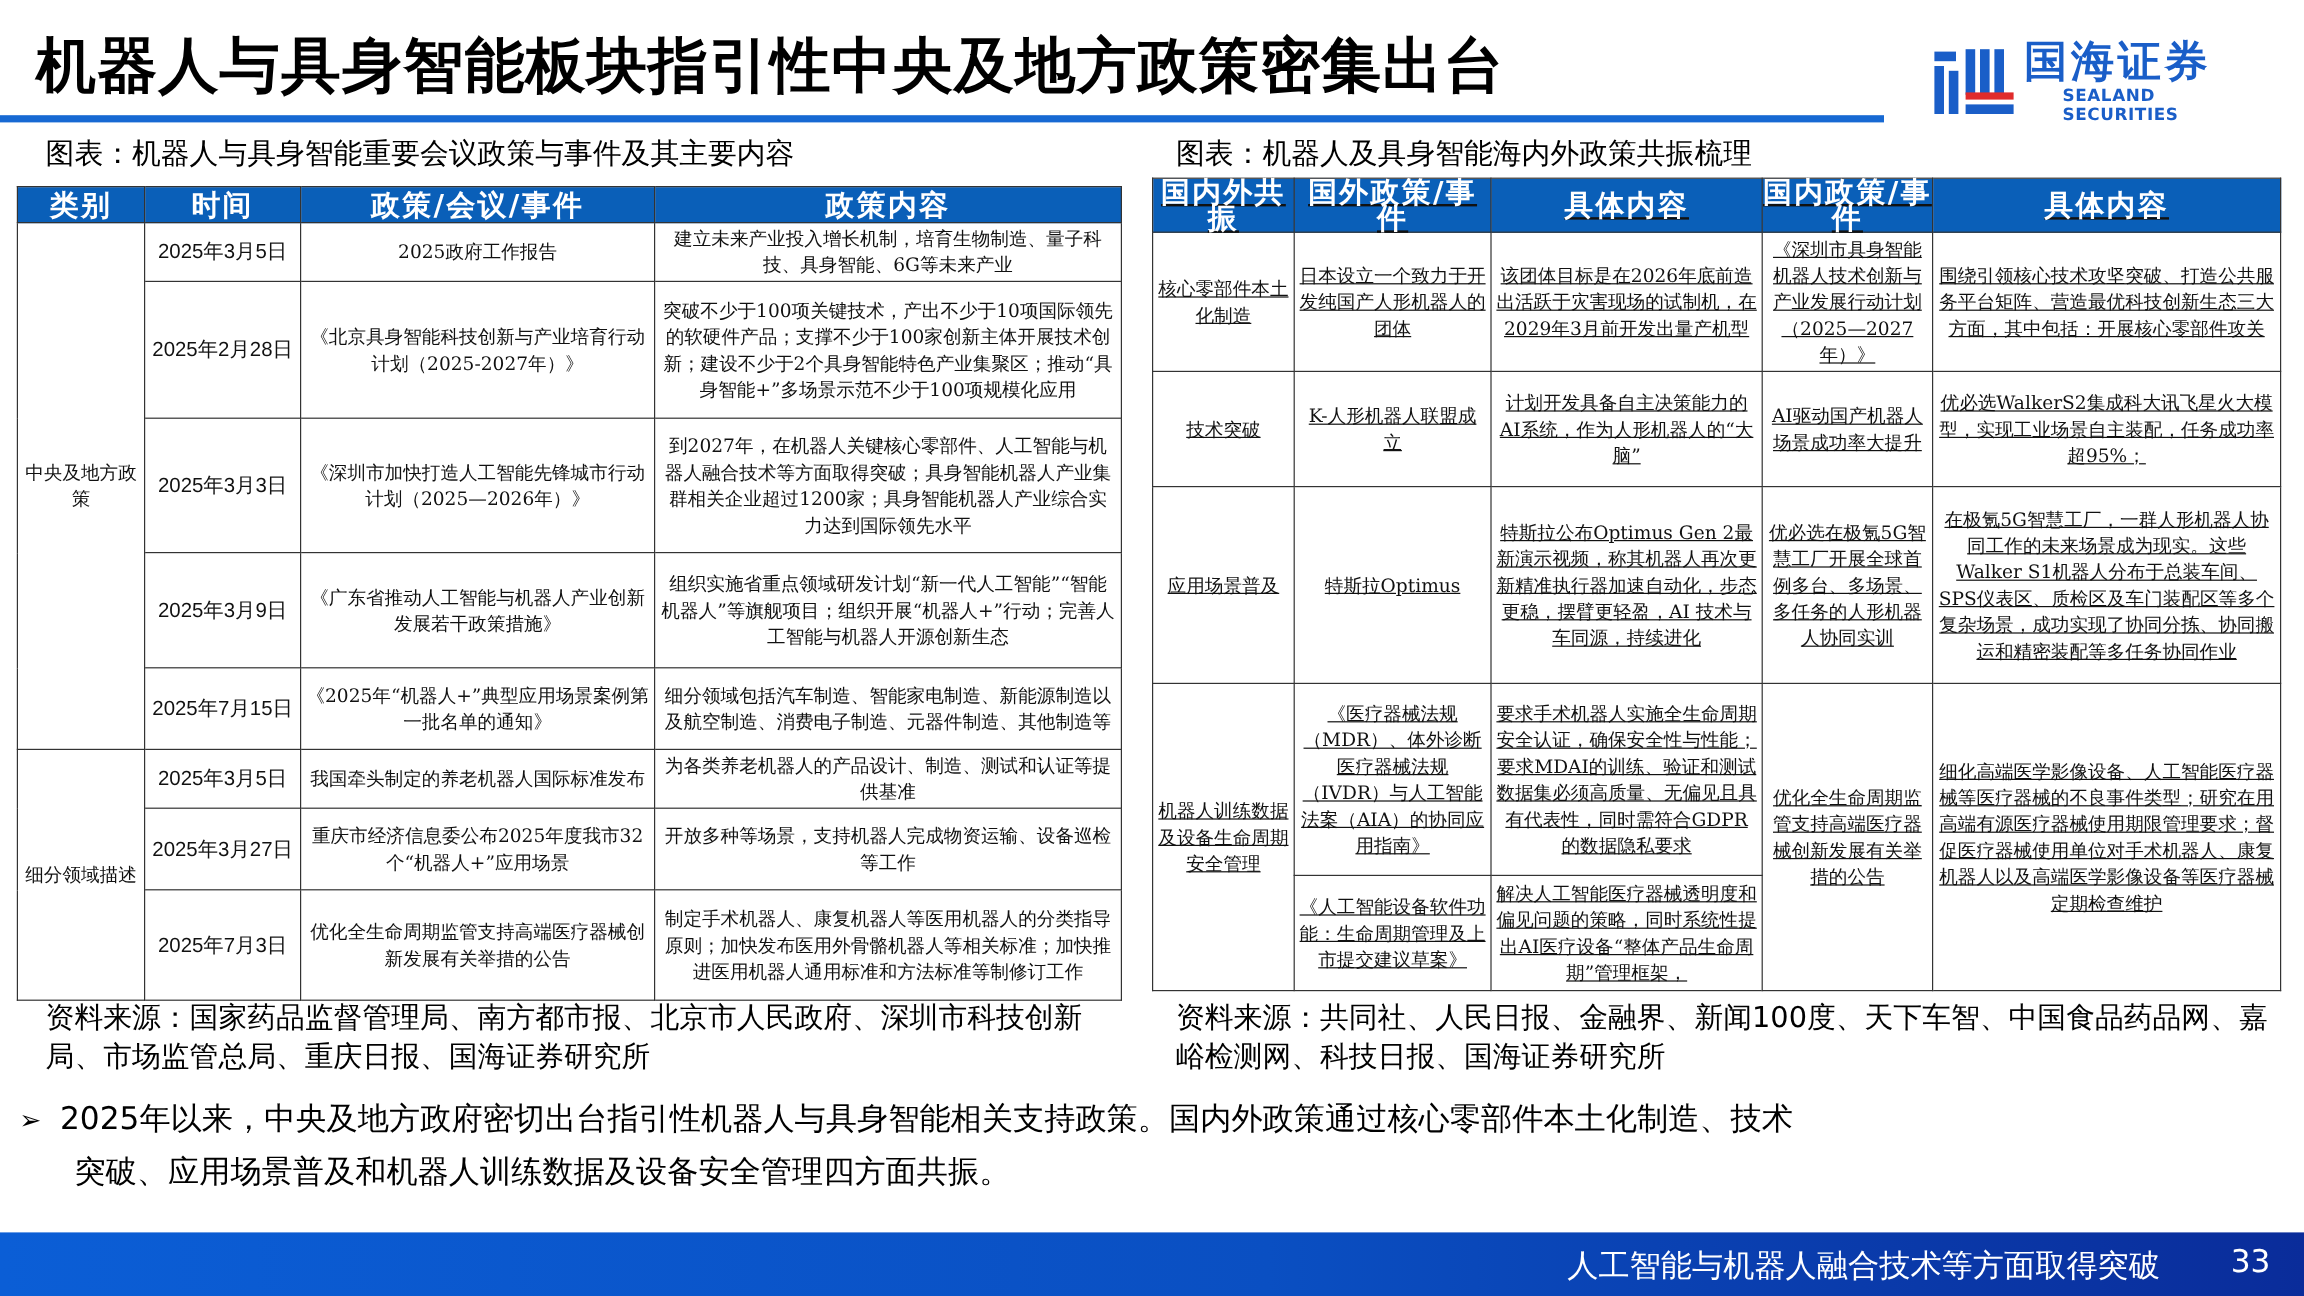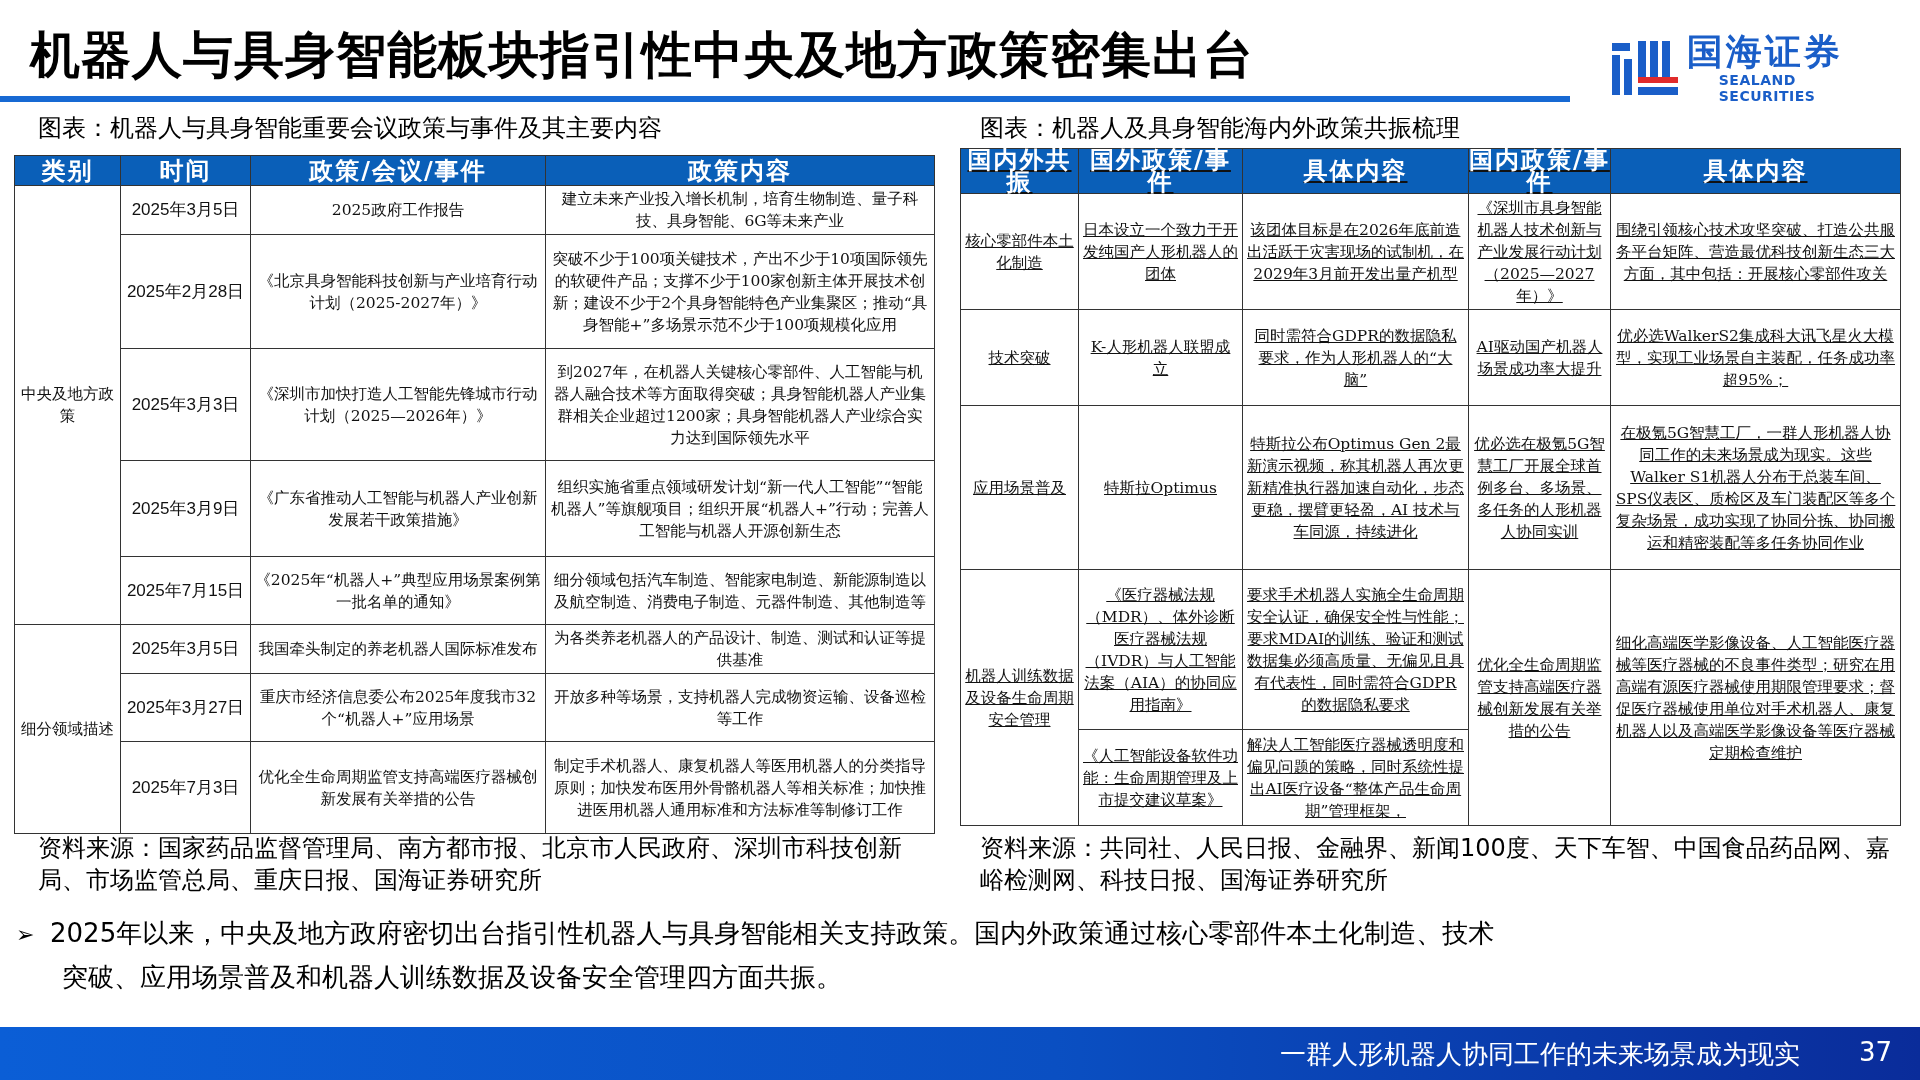--- a/index.html
+++ b/index.html
@@ -176,21 +176,21 @@
     <tr style="height:116px">
       <td>核心零部件本土化制造</td>
       <td>日本设立一个致力于开发纯国产人形机器人的团体</td>
       <td>该团体目标是在2026年底前造出活跃于灾害现场的试制机，在2029年3月前开发出量产机型</td>
       <td>《深圳市具身智能机器人技术创新与产业发展行动计划（2025—2027年）》</td>
       <td>围绕引领核心技术攻坚突破、打造公共服务平台矩阵、营造最优科技创新生态三大方面，其中包括：开展核心零部件攻关</td>
     </tr>
     <tr style="height:96px">
       <td>技术突破</td>
       <td>K-人形机器人联盟成立</td>
-      <td>同时需符合GDPR的数据隐私要求，作为人形机器人的“大脑”</td>
+      <td>计划开发具备自主决策能力的AI系统，作为人形机器人的“大脑”</td>
       <td>AI驱动国产机器人场景成功率大提升</td>
       <td>优必选WalkerS2集成科大讯飞星火大模型，实现工业场景自主装配，任务成功率超95%；</td>
     </tr>
     <tr style="height:164px">
       <td>应用场景普及</td>
       <td>特斯拉Optimus</td>
       <td>特斯拉公布Optimus Gen 2最新演示视频，称其机器人再次更新精准执行器加速自动化，步态更稳，摆臂更轻盈，AI 技术与车同源，持续进化</td>
       <td>优必选在极氪5G智慧工厂开展全球首例多台、多场景、多任务的人形机器人协同实训</td>
       <td>在极氪5G智慧工厂，一群人形机器人协同工作的未来场景成为现实。这些Walker S1机器人分布于总装车间、SPS仪表区、质检区及车门装配区等多个复杂场景，成功实现了协同分拣、协同搬运和精密装配等多任务协同作业</td>
     </tr>
@@ -208,15 +208,15 @@
   </tbody>
 </table>
 <div class="source right">资料来源：共同社、人民日报、金融界、新闻100度、天下车智、中国食品药品网、嘉峪检测网、科技日报、国海证券研究所</div>
 
 <div class="bullet">
   <span class="arrow">➢</span><span class="strong">2025年以来，中央及地方政府密切出台指引性机器人与具身智能相关支持政策。</span><span>国内外政策通过核心零部件本土化制造、技术</span>
   <span class="cont">突破、应用场景普及和机器人训练数据及设备安全管理四方面共振。</span>
 </div>
 
 <div class="footer">
-  <span class="footer-note">一群人形机器人协同工作的未来场景成为现实</span>
-  <span class="footer-page">37</span>
+  <span class="footer-note">人工智能与机器人融合技术等方面取得突破</span>
+  <span class="footer-page">33</span>
 </div>
 
 </body></html>

